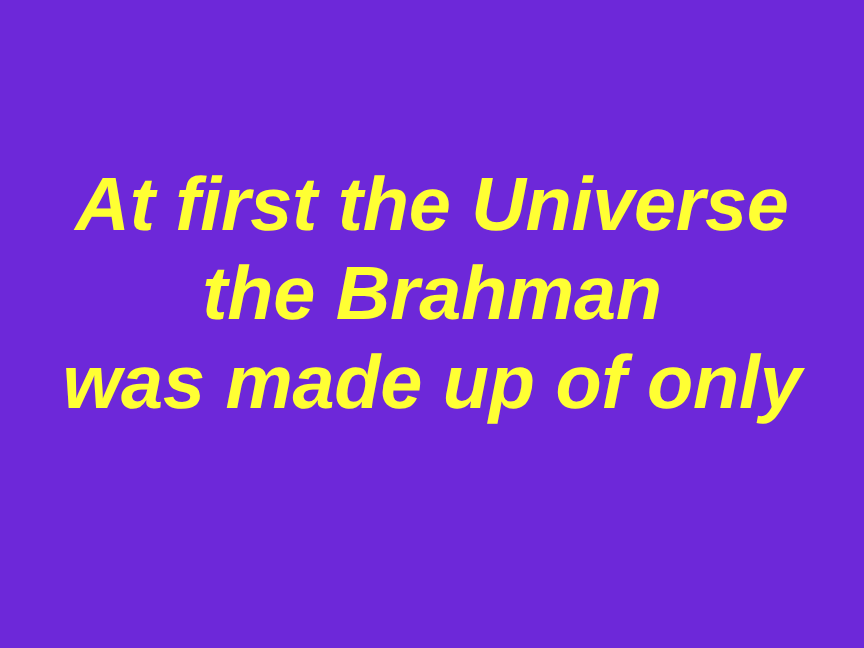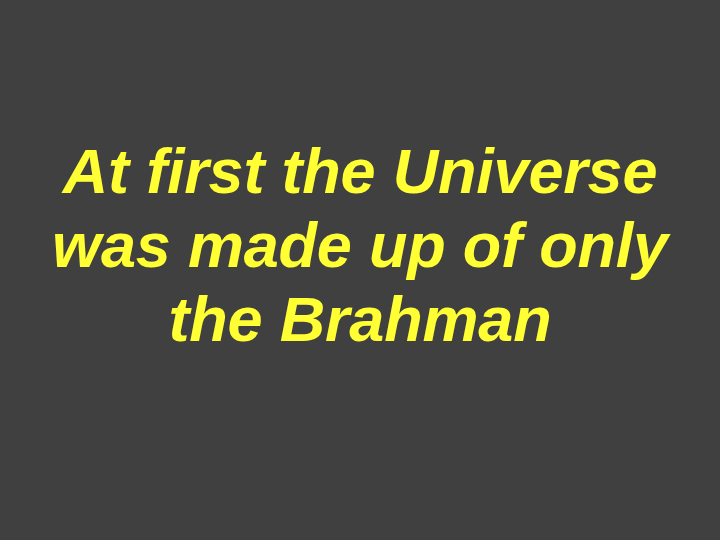--- a/index.html
+++ b/index.html
@@ -40,21 +40,21 @@
     font-style: italic;
     line-height: 74px;
     letter-spacing: -0.2px;
     white-space: nowrap;
     -webkit-font-smoothing: antialiased;
   }
 </style>
 </head>
 <body>
 
-<div id="slide" style="background: #404040;">
+<div id="slide" style="background: #6d28d9;">
 
   <div id="title-block">
     <span class="title-line" style="color: rgb(255, 255, 51);">At first the Universe</span>
+    <span class="title-line" style="color: rgb(255, 255, 51);">the Brahman</span>
     <span class="title-line" style="color: rgb(255, 255, 51);">was made up of only</span>
-    <span class="title-line" style="color: rgb(255, 255, 51);">the Brahman</span>
   </div>
 
 </div>
 
 </body></html>

